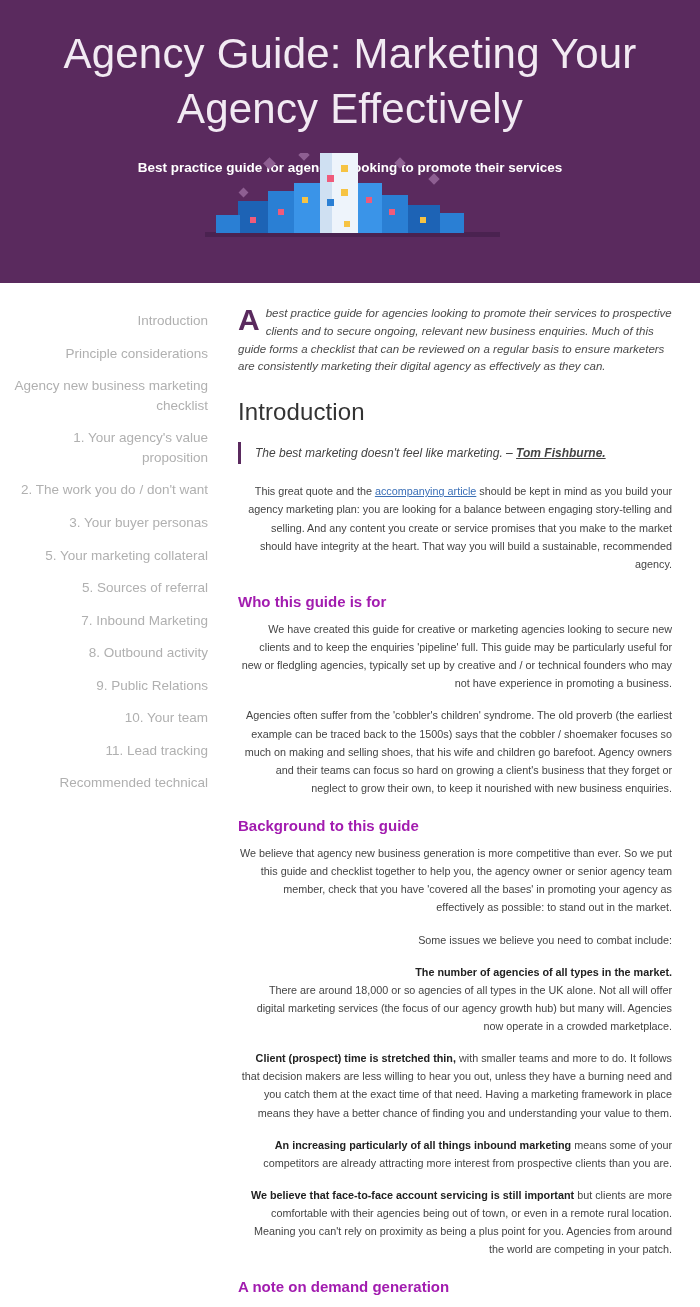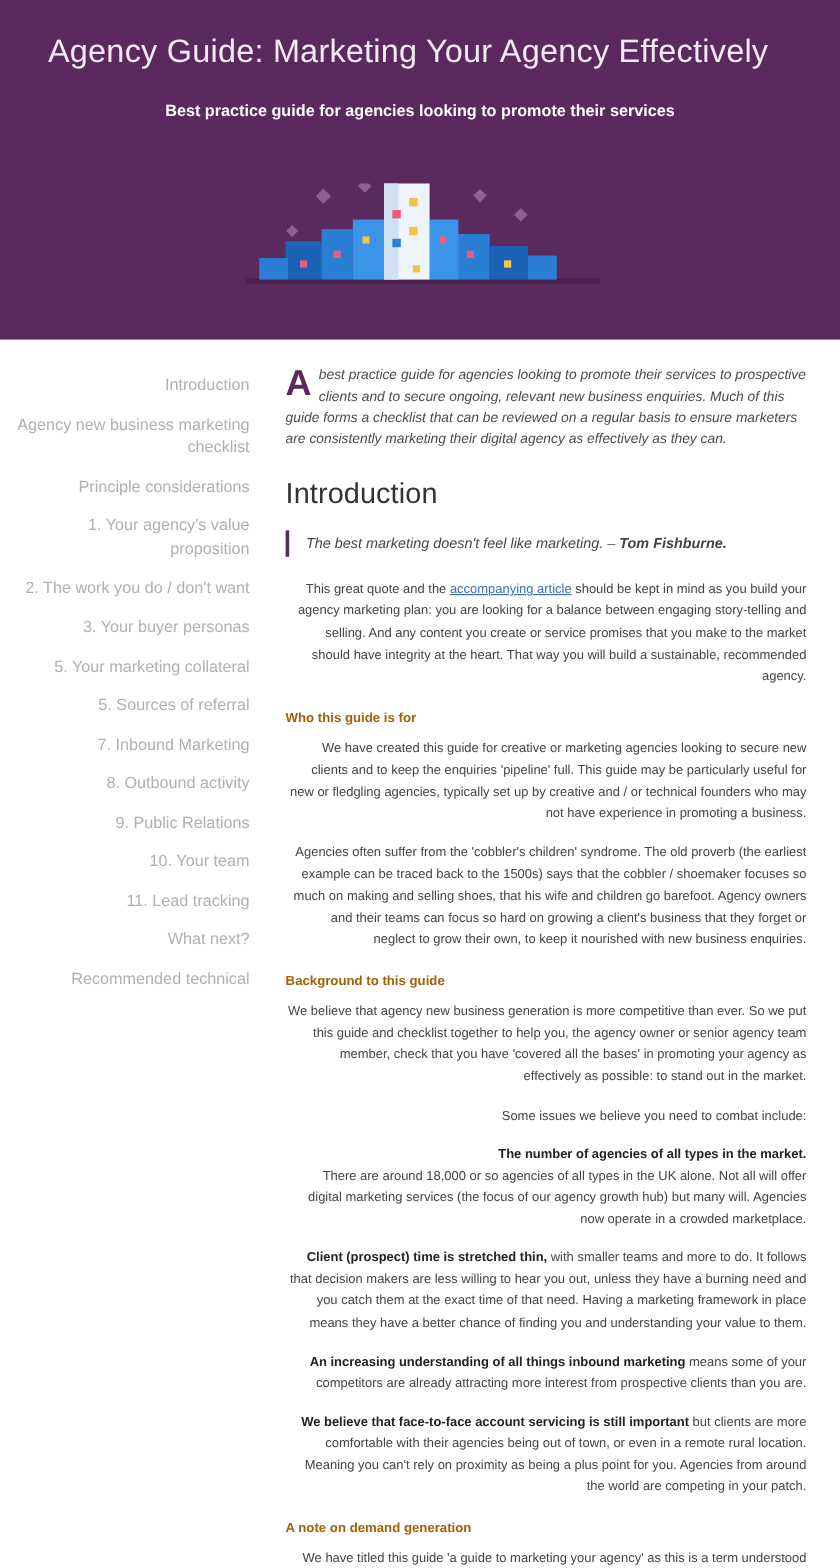--- a/index.html
+++ b/index.html
@@ -17,23 +17,24 @@
 
   
   .hero {
     background: #5a2a5e;
     padding: 18px 40px 0 40px;
     position: relative;
     height: 283px;
   }
   .hero-title {
     color: #f2eaf3;
-    font-size: 27px;
+    font-size: 42px;
     line-height: 1.32;
     font-weight: 400;
+    text-align: center;
     margin: 8px 0 0 0;
     letter-spacing: 0.2px;
   }
   .hero-sub {
     color: #ffffff;
     font-size: 13.5px;
     font-weight: bold;
     text-align: center;
     margin: 22px 0 0 0;
     line-height: 1.4;
@@ -94,43 +95,43 @@
     padding: 2px 6px 0 0;
   }
   h2.section-h {
     font-size: 24px;
     font-weight: 400;
     color: #333;
     margin: 6px 0 16px 0;
     letter-spacing: 0.1px;
   }
   h3.sub-h {
-    font-size: 11px;
+    font-size: 15px;
     font-weight: bold;
-    color: #a16207;
+    color: #a21caf;
     margin: 20px 0 10px 0;
   }
   p.body-p {
     font-size: 10.8px;
     line-height: 1.68;
     margin: 0 0 14px 0;
     color: #444;
     text-align: right;
   }
   p.body-p b { color: #222; }
   .quote {
     border-left: 3px solid #5a2a5e;
     padding: 2px 0 2px 14px;
     margin: 0 0 18px 0;
     font-size: 12px;
     font-style: italic;
     color: #444;
     line-height: 1.5;
   }
-  .quote b { font-style: italic; }
+  .quote b { font-style: italic; text-decoration: underline; }
   a.inline-link {
     color: #3b6fb6;
     text-decoration: underline;
     cursor: pointer;
   }
 </style>
 </head>
 <body>
 
 <div class="page">
@@ -179,33 +180,32 @@
           <rect x="420" y="64" width="6" height="6" fill="#f6c343"></rect>
         </g>
       </svg>
     </div>
   </header>
 
   <div class="body-wrap">
 
     <nav class="toc">
       <a class="toc-item">Introduction</a>
+      <a class="toc-item">Principle considerations</a>
       <a class="toc-item">Agency new business marketing checklist</a>
-      <a class="toc-item">Principle considerations</a>
       <a class="toc-item">1. Your agency's value proposition</a>
       <a class="toc-item">2. The work you do / don't want</a>
       <a class="toc-item">3. Your buyer personas</a>
       <a class="toc-item">5. Your marketing collateral</a>
       <a class="toc-item">5. Sources of referral</a>
       <a class="toc-item">7. Inbound Marketing</a>
       <a class="toc-item">8. Outbound activity</a>
       <a class="toc-item">9. Public Relations</a>
       <a class="toc-item">10. Your team</a>
       <a class="toc-item">11. Lead tracking</a>
-      <a class="toc-item">What next?</a>
       <a class="toc-item">Recommended technical</a>
     </nav>
 
     <main class="content">
 
       <p class="intro-para">
         <span class="dropcap">A</span>
         <span> best practice guide for agencies looking to promote their services to prospective clients and to secure ongoing, relevant new business enquiries. Much of this guide forms a checklist that can be reviewed on a regular basis to ensure marketers are consistently marketing their digital agency as effectively as they can.</span>
       </p>
 
@@ -230,21 +230,21 @@
       <p class="body-p">
         <b>The number of agencies of all types in the market.</b><br>
         <span> There are around 18,000 or so agencies of all types in the UK alone. Not all will offer digital marketing services (the focus of our agency growth hub) but many will. Agencies now operate in a crowded marketplace.</span>
       </p>
 
       <p class="body-p">
         <b>Client (prospect) time is stretched thin,</b><span> with smaller teams and more to do.  It follows that decision makers are less willing to hear you out, unless they have a burning need and you catch them at the exact time of that need. Having a marketing framework in place means they have a better chance of finding you and understanding your value to them.</span>
       </p>
 
       <p class="body-p">
-        <b>An increasing understanding of all things inbound marketing</b><span> means some of your competitors are already attracting more interest from prospective clients than you are.</span>
+        <b>An increasing particularly of all things inbound marketing</b><span> means some of your competitors are already attracting more interest from prospective clients than you are.</span>
       </p>
 
       <p class="body-p">
         <b>We believe that face-to-face account servicing is still important</b><span> but clients are more comfortable with their agencies being out of town, or even in a remote rural location. Meaning you can't rely on proximity as being a plus point for you. Agencies from around the world are competing in your patch.</span>
       </p>
 
       <h3 class="sub-h">A note on demand generation</h3>
       <p class="body-p">
         <span>We have titled this guide 'a guide to marketing your agency' as this is a term understood by all, but what we are actually talking about is </span>
       </p>

